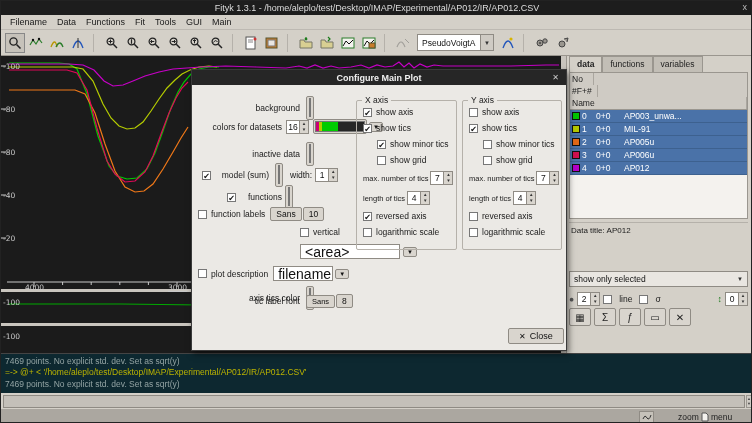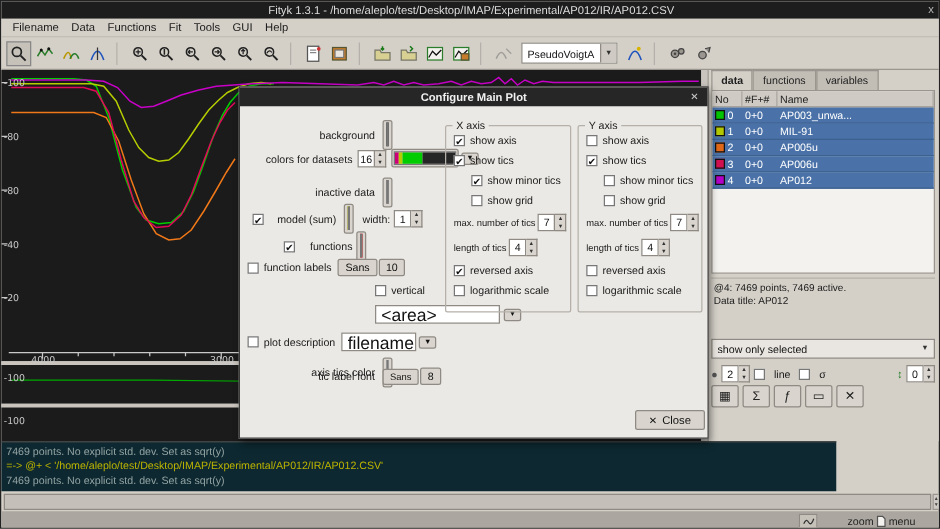--- a/index.html
+++ b/index.html
@@ -33,34 +33,34 @@
   .psep { left:0; width:560px; height:3px; background:#c9c5be; }
   .ticklabel { position:absolute; color:#c9c9c9; font-size:7.5px; font-family:"DejaVu Sans",sans-serif; }
   #splitter { left:560px; top:55px; width:5px; height:297px; background:#c9c5be; }
 
   
   #sidebar { left:565px; top:55px; width:187px; height:297px; background:#d4d0c8; border-left:1px solid #9a968f; }
   #sb-tabs { position:absolute; left:2px; top:0px; height:16px; display:flex; }
   .sbtab { font-size:8.5px; padding:2px 7px; border:1px solid #9a968f; border-bottom:none; background:#c2beb6; color:#222; }
   .sbtab.active { background:#d4d0c8; font-weight:bold; }
   #sb-table { position:absolute; left:2px; top:16px; width:179px; height:147px; background:#f4f2ee; border:1px solid #9a968f; font-size:8.5px; }
-  #sb-table .hdr { display:flex; background:#cfcbc4; border-bottom:1px solid #9a968f; color:#222; }
+  #sb-table .hdr { display:flex; background:#cfcbc4; border-bottom:1px solid #9a968f; color:#222;flex-direction:column; }
   #sb-table .hdr div { padding:1px 2px; border-right:1px solid #aaa69f; }
   .c-no{width:24px;} .c-f{width:28px;} .c-name{flex:1;}
   .drow { display:flex; background:#4a72a8; color:#fff; height:13px; align-items:center; border-bottom:1px solid #3d618f; }
   .drow div { padding:0 2px; }
   .swatch { display:inline-block; width:8px; height:8px; border:1px solid #111; margin-right:2px; vertical-align:-1px; }
   #sb-info { position:absolute; left:2px; top:166px; width:179px; height:81px; border-top:1px solid #b5b1aa; font-size:8px; color:#1a1a1a; padding:3px 2px; line-height:1.3; word-break:break-all; }
   #sb-filter { position:absolute; left:2px; top:215px; width:179px; height:16px; background:#e9e6e1; border:1px solid #8f8b84; display:flex; align-items:center; justify-content:space-between; font-size:8.5px; padding:0 4px; color:#111;gap:16px; }
   #sb-controls { position:absolute; left:2px; top:235px; width:179px; height:16px; display:flex; align-items:center; gap:3px; font-size:8.5px; color:#1a1a1a; }
   #sb-buttons { position:absolute; left:2px; top:252px; display:flex; gap:3px; }
   .sbbtn { width:22px; height:18px; background:#d9d5ce; border:1px solid #8f8b84; border-radius:2px; display:flex; align-items:center; justify-content:center; font-size:10px; color:#222; }
 
   
-  #console { left:0; top:352px; width:668px; height:40px; background:#0d2830; border-top:1px solid #444; padding:2px 4px; }
+  #console { left:0; top:352px; width:752px; height:40px; background:#0d2830; border-top:1px solid #444; padding:2px 4px; }
   #console div { font-size:8.5px; line-height:1.35; white-space:nowrap; }
   #cmd-input { left:2px; top:394px; width:742px; height:13px; background:#c4c0b9; border:1px solid #8f8b84; }
   #cmd-scroll { left:745px; top:394px; width:6px; height:13px; background:#cfcbc4; border:1px solid #9a968f; font-size:4px; color:#444; text-align:center; line-height:5px; }
 
   
   #statusbar { left:0; top:408px; width:752px; height:15px; background:#aba7a0; display:flex; align-items:center; }
   #statusbar .stbtn { position:absolute; left:638px; width:15px; height:12px; background:#c6c2ba; border:1px solid #8f8b84; display:flex; align-items:center; justify-content:center; }
   #statusbar .stxt { position:absolute; font-size:8.5px; color:#222; }
 
   
@@ -96,21 +96,21 @@
     <span class="close">x</span>
   </div>
 
   <div id="menubar" class="abs">
       <span>Filename</span>
       <span>Data</span>
       <span>Functions</span>
       <span>Fit</span>
       <span>Tools</span>
       <span>GUI</span>
-      <span>Help</span>
+      <span>Main</span>
     </div>
 
   <div id="toolbar" class="abs">
     <div class="tbtn pressed">
         <svg width="14" height="14">
           <circle cx="5.5" cy="5.5" r="3.6" fill="none" stroke="#222" stroke-width="1.4"></circle>
           <line x1="8.5" y1="8.5" x2="12.5" y2="12.5" stroke="#222" stroke-width="1.6"></line>
         </svg>
       </div>
     <div class="tbtn">
@@ -322,21 +322,20 @@
             <div class="c-name">AP006u</div>
           </div>
           <div class="drow">
             <div class="c-no"><span class="swatch" style="background:#b400c8"></span>4</div>
             <div class="c-f">0+0</div>
             <div class="c-name">AP012</div>
           </div>
         </div>
     </div>
     <div id="sb-info">
-        <div>@4: 7469 points, 7469 active.</div>
         <div>Data title: AP012</div>
       </div>
     <div id="sb-filter">
       <span>show only selected</span>
       <span style="font-size:6px;color:#333">▼</span>
     </div>
     <div id="sb-controls">
       <span style="color:#555">●</span>
       <span class="spin">
           <span class="val">2</span>

